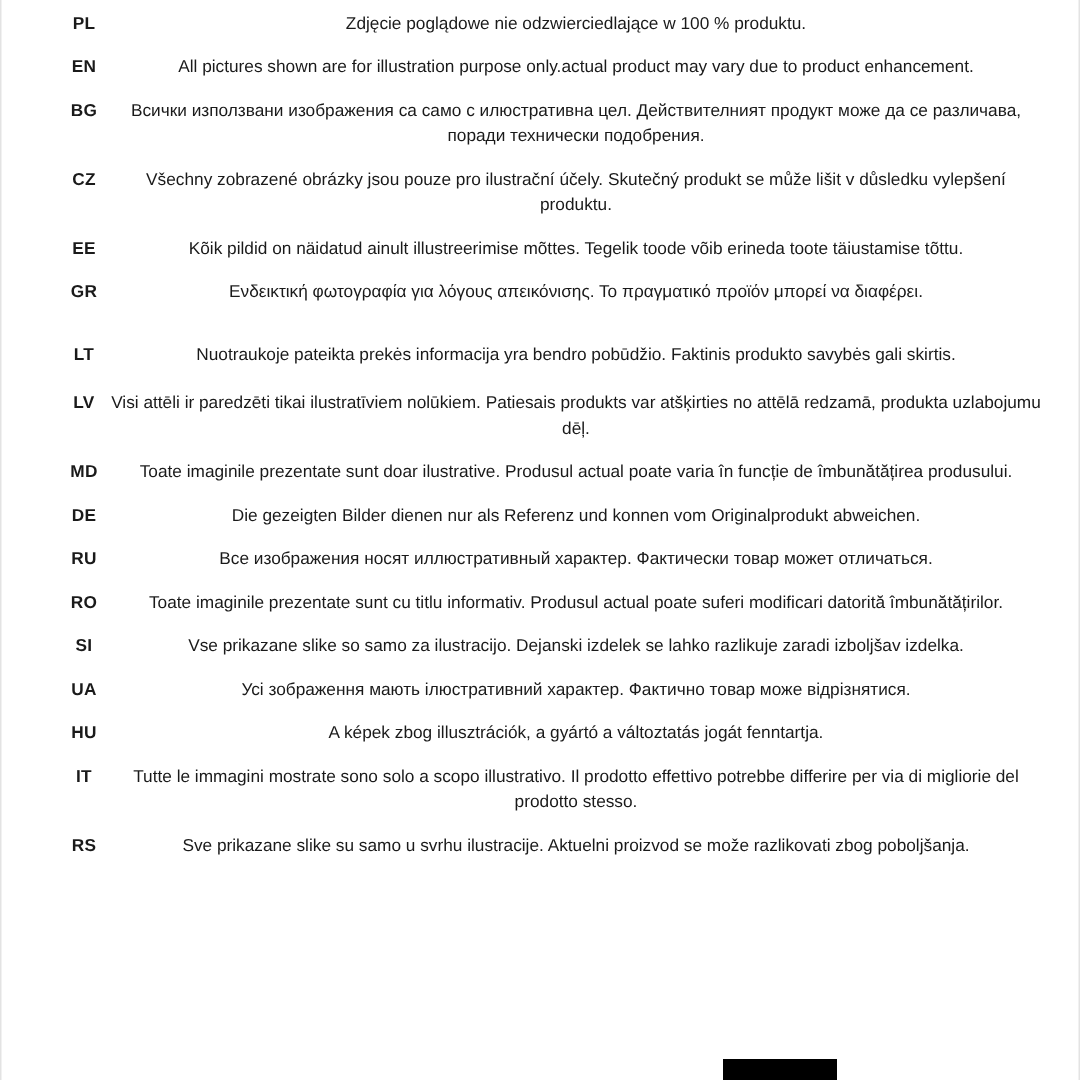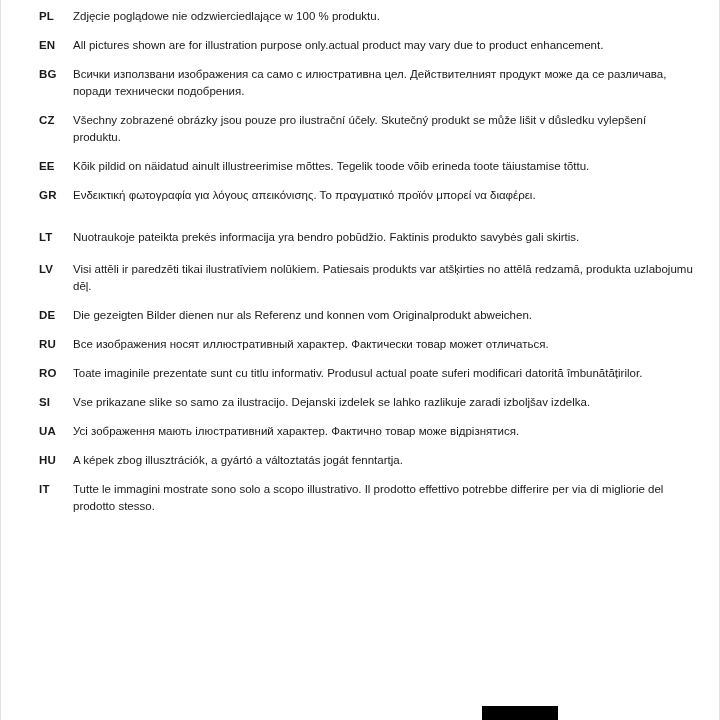--- a/index.html
+++ b/index.html
@@ -17,20 +17,21 @@
     border-right: 1px solid #e3e3e3;
     font-family: "Liberation Sans", "DejaVu Sans", sans-serif;
     color: #1a1a1a;
     overflow: hidden;
   }
   .list {
     position: absolute;
     top: 8px;
     left: 38px;
     right: 24px;
+    text-align: center;
   }
   .row {
     display: flex;
     align-items: flex-start;
     margin-bottom: 12px;
     font-size: 11.5px;
     line-height: 17px;
   }
   
   .row:nth-child(7) { margin-top: 25px; }
@@ -92,20 +93,24 @@
   <div class="row">
     <span class="code">LT</span>
     <span class="text">Nuotraukoje pateikta prekės informacija yra bendro pobūdžio. Faktinis produkto savybės gali skirtis.</span>
   </div>
 
   <div class="row">
     <span class="code">LV</span>
     <span class="text">Visi attēli ir paredzēti tikai ilustratīviem nolūkiem. Patiesais produkts var atšķirties no attēlā redzamā, produkta uzlabojumu dēļ.</span>
   </div>
 
+  <div class="row">
+    <span class="code">MD</span>
+    <span class="text">Toate imaginile prezentate sunt doar ilustrative. Produsul actual poate varia în funcție de îmbunătățirea produsului.</span>
+  </div>
 
   <div class="row">
     <span class="code">DE</span>
     <span class="text">Die gezeigten Bilder dienen nur als Referenz und konnen vom Originalprodukt abweichen.</span>
   </div>
 
   <div class="row">
     <span class="code">RU</span>
     <span class="text">Все изображения носят иллюстративный характер. Фактически товар может отличаться.</span>
   </div>
@@ -129,15 +134,19 @@
   <div class="row">
     <span class="code">HU</span>
     <span class="text">A képek zbog illusztrációk, a gyártó a változtatás jogát fenntartja.</span>
   </div>
 
   <div class="row">
     <span class="code">IT</span>
     <span class="text">Tutte le immagini mostrate sono solo a scopo illustrativo. Il prodotto effettivo potrebbe differire per via di migliorie del prodotto stesso.</span>
   </div>
 
+  <div class="row">
+    <span class="code">RS</span>
+    <span class="text">Sve prikazane slike su samo u svrhu ilustracije. Aktuelni proizvod se može razlikovati zbog poboljšanja.</span>
+  </div>
 </div>
   <div class="footer-black-box"></div>
 </div>
 
 </body></html>

